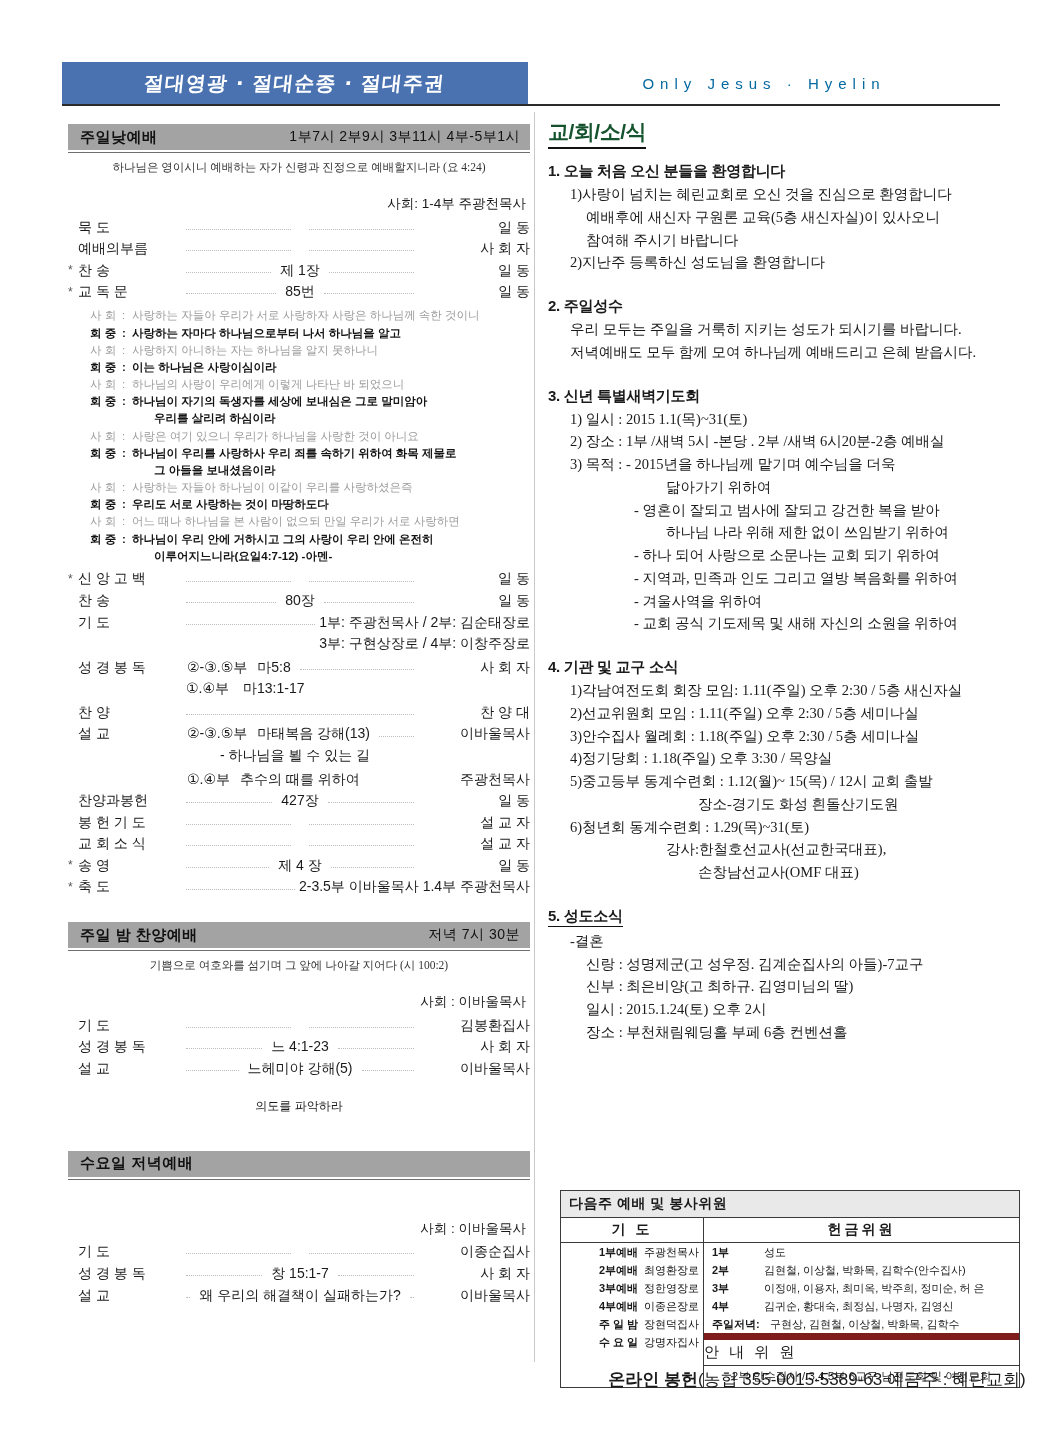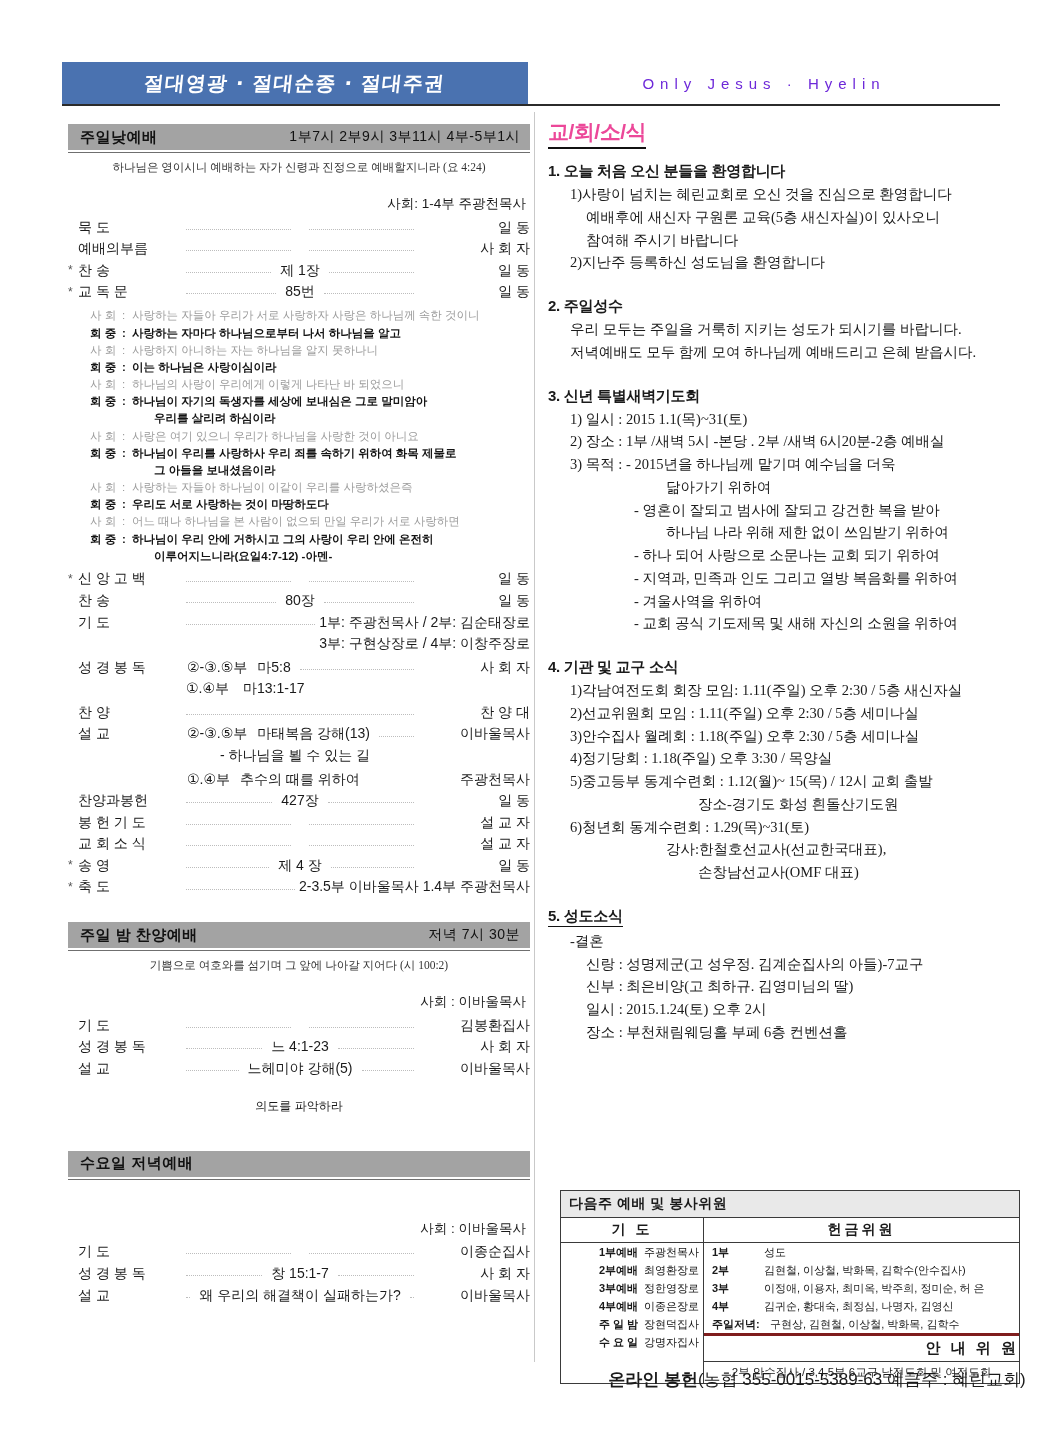--- a/index.html
+++ b/index.html
@@ -18,21 +18,21 @@
   }
   .banner-slogan{
     color:#ffffff;font-size:20px;font-weight:bold;letter-spacing:1px;
     font-family:"DejaVu Sans",sans-serif;
     transform:skewX(-6deg);
   }
   .banner-right{
     position:absolute;left:466px;top:0;width:472px;height:42px;
     display:flex;align-items:center;justify-content:center;
   }
-  .banner-en{color:#6d28d9;font-size:15px;letter-spacing:6px;}
+  .banner-en{color:#0369a1;font-size:15px;letter-spacing:6px;}
   .banner-rule{position:absolute;left:62px;top:104px;width:938px;height:2px;background:#2b2b2b;}
 
   
   .col-left{position:absolute;left:68px;top:124px;width:462px;}
   .col-right{position:absolute;left:548px;top:118px;width:470px;}
   .col-divider{position:absolute;left:534px;top:112px;width:1px;height:1250px;background:#c9c9c9;}
 
   
   .secbar{
     position:relative;height:26px;background:#a3a3a3;display:flex;align-items:center;
@@ -68,21 +68,21 @@
   .resp .r{display:flex;font-size:11.5px;line-height:1.45;margin:0.5px 0;}
   .resp .lab{width:54px;flex:0 0 54px;display:flex;justify-content:space-between;padding-left:22px;box-sizing:border-box;}
   .resp .colon{width:10px;flex:0 0 10px;}
   .resp .tx{flex:1;}
   .resp .sa{color:#9b9b9b;}
   .resp .hoe{color:#141414;font-weight:bold;}
   .resp .cont{padding-left:86px;}
 
   
   .news-title{
-    font-size:21px;font-weight:bold;color:#ec4899;display:inline-block;
+    font-size:21px;font-weight:bold;color:#14532d;display:inline-block;
     border-bottom:2px solid #111;padding-bottom:1px;margin-bottom:4px;letter-spacing:-0.5px;
   }
   .n-h{font-size:15px;font-weight:bold;margin:9px 0 3px 0;letter-spacing:-0.3px;}
   .n-h.u{display:inline-block;border-bottom:1px solid #111;}
   .n-p{font-size:14.5px;line-height:1.5;margin:1px 0;
        font-family:"Liberation Serif","DejaVu Serif",serif;}
   .i1{padding-left:22px;}
   .i2{padding-left:38px;}
   .i3{padding-left:86px;}
   .i4{padding-left:118px;}
@@ -95,21 +95,21 @@
   .r-row{display:flex;}
   .r-left{width:142px;flex:0 0 142px;border-right:1px solid #3a3a3a;}
   .r-right{flex:1;}
   .r-hd{text-align:center;font-size:14px;font-weight:bold;letter-spacing:3px;padding:3px 0;border-bottom:1px solid #3a3a3a;}
   .r-li{display:flex;font-size:11px;padding:1.5px 4px 1.5px 6px;justify-content:flex-end;}
   .r-li .k{font-weight:bold;letter-spacing:0;}
   .r-li .v{margin-left:6px;color:#111;}
   .g-li{display:flex;font-size:11px;padding:1.5px 4px 1.5px 8px;}
   .g-li .k{width:52px;flex:0 0 52px;font-weight:bold;}
   .g-li .v{flex:1;}
-  .r-hd2{text-align:right;font-size:15px;font-weight:bold;letter-spacing:3px;padding:3px 0;border-top:3px solid #7f1d1d;border-bottom:1px solid #3a3a3a;}
+  .r-hd2{text-align:left;font-size:15px;font-weight:normal;letter-spacing:3px;padding:3px 0;border-top:7px solid #7f1d1d;border-bottom:1px solid #3a3a3a;}
   .r-last{font-size:11.5px;padding:3px 6px;text-align:center;}
   .footer-note{position:absolute;left:588px;top:1368px;width:458px;text-align:center;font-size:17px;font-weight:bold;}
   .footer-note .thin{font-weight:normal;}
 </style>
 </head>
 <body>
 
 <div class="page">
 
   <div class="banner">

